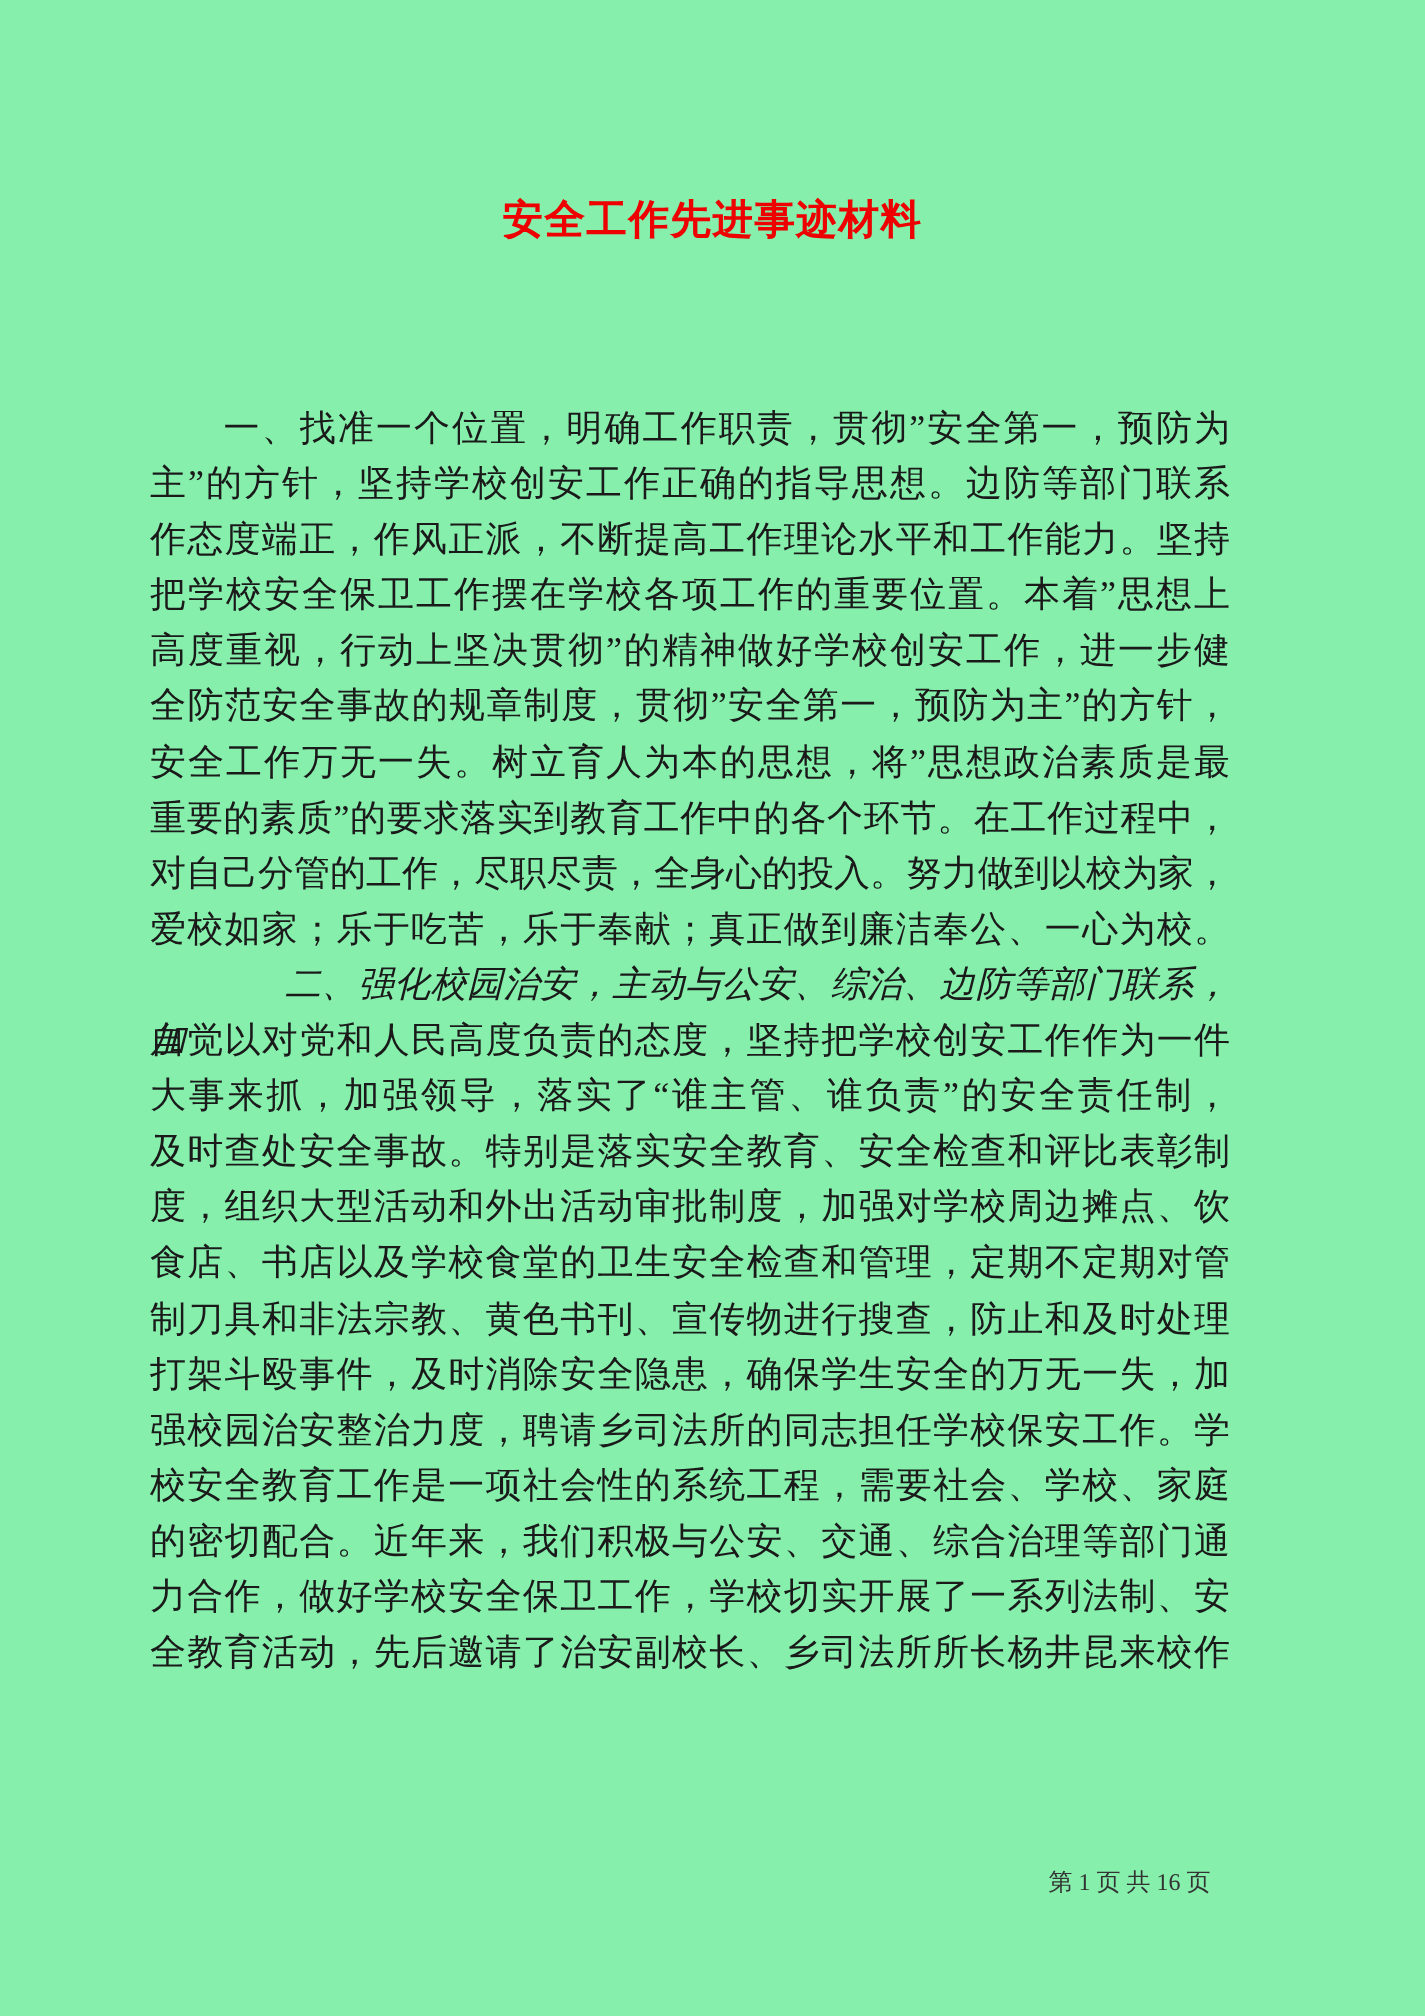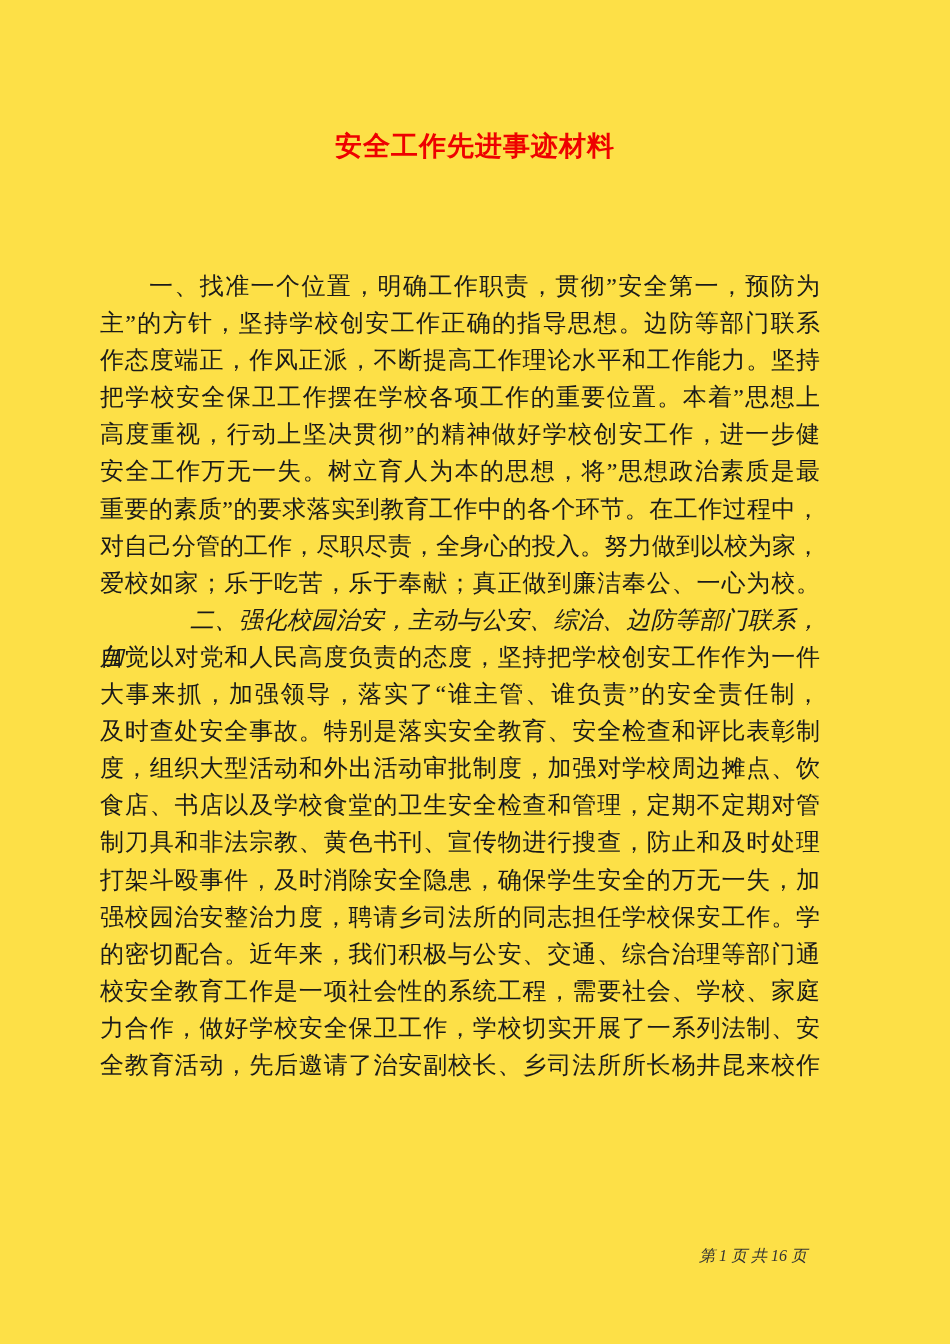--- a/index.html
+++ b/index.html
@@ -4,21 +4,21 @@
 <style>
   html, body {
     margin: 0;
     padding: 0;
     background: #ffffff;
   }
   .page {
     position: relative;
     width: 950px;
     height: 1344px;
-    background: #fde047;
+    background: #86efac;
     overflow: hidden;
     font-family: "Liberation Serif", "DejaVu Serif", serif;
   }
   .doc-title {
     position: absolute;
     top: 126px;
     left: 0;
     width: 950px;
     height: 40px;
     line-height: 40px;
@@ -51,54 +51,54 @@
   .para-1 .first-line { text-indent: 49px; }
   .para-2 .first-line { text-indent: 90px; font-style: italic; }
   .page-footer {
     position: absolute;
     top: 1246px;
     right: 143px;
     font-size: 16px;
     line-height: 20px;
     color: #333333;
     text-align: right;
-    font-style: italic;
   }
 </style>
 </head>
 <body>
 
 <div class="page">
 
   <div class="doc-title" style="color: rgb(238, 0, 0);">安全工作先进事迹材料</div>
 
   <div class="doc-body" style="color: rgb(26, 26, 26);">
       <div class="paragraph para-1">
         <div class="text-line first-line">一、找准一个位置，明确工作职责，贯彻”安全第一，预防为</div>
         <div class="text-line">主”的方针，坚持学校创安工作正确的指导思想。边防等部门联系</div>
         <div class="text-line">作态度端正，作风正派，不断提高工作理论水平和工作能力。坚持</div>
         <div class="text-line">把学校安全保卫工作摆在学校各项工作的重要位置。本着”思想上</div>
         <div class="text-line">高度重视，行动上坚决贯彻”的精神做好学校创安工作，进一步健</div>
+        <div class="text-line">全防范安全事故的规章制度，贯彻”安全第一，预防为主”的方针，</div>
         <div class="text-line">安全工作万无一失。树立育人为本的思想，将”思想政治素质是最</div>
         <div class="text-line">重要的素质”的要求落实到教育工作中的各个环节。在工作过程中，</div>
         <div class="text-line">对自己分管的工作，尽职尽责，全身心的投入。努力做到以校为家，</div>
         <div class="text-line">爱校如家；乐于吃苦，乐于奉献；真正做到廉洁奉公、一心为校。</div>
       </div>
       <div class="paragraph para-2">
         <div class="text-line first-line">二、强化校园治安，主动与公安、综治、边防等部门联系，加</div>
         <div class="text-line">自觉以对党和人民高度负责的态度，坚持把学校创安工作作为一件</div>
         <div class="text-line">大事来抓，加强领导，落实了“谁主管、谁负责”的安全责任制，</div>
         <div class="text-line">及时查处安全事故。特别是落实安全教育、安全检查和评比表彰制</div>
         <div class="text-line">度，组织大型活动和外出活动审批制度，加强对学校周边摊点、饮</div>
         <div class="text-line">食店、书店以及学校食堂的卫生安全检查和管理，定期不定期对管</div>
         <div class="text-line">制刀具和非法宗教、黄色书刊、宣传物进行搜查，防止和及时处理</div>
         <div class="text-line">打架斗殴事件，及时消除安全隐患，确保学生安全的万无一失，加</div>
         <div class="text-line">强校园治安整治力度，聘请乡司法所的同志担任学校保安工作。学</div>
+        <div class="text-line">校安全教育工作是一项社会性的系统工程，需要社会、学校、家庭</div>
         <div class="text-line">的密切配合。近年来，我们积极与公安、交通、综合治理等部门通</div>
-        <div class="text-line">校安全教育工作是一项社会性的系统工程，需要社会、学校、家庭</div>
         <div class="text-line">力合作，做好学校安全保卫工作，学校切实开展了一系列法制、安</div>
         <div class="text-line">全教育活动，先后邀请了治安副校长、乡司法所所长杨井昆来校作</div>
       </div>
     </div>
 
   <div class="page-footer" style="color: rgb(51, 51, 51);">
     <span>第 1 页 共 16 页</span>
   </div>
 
 </div>

